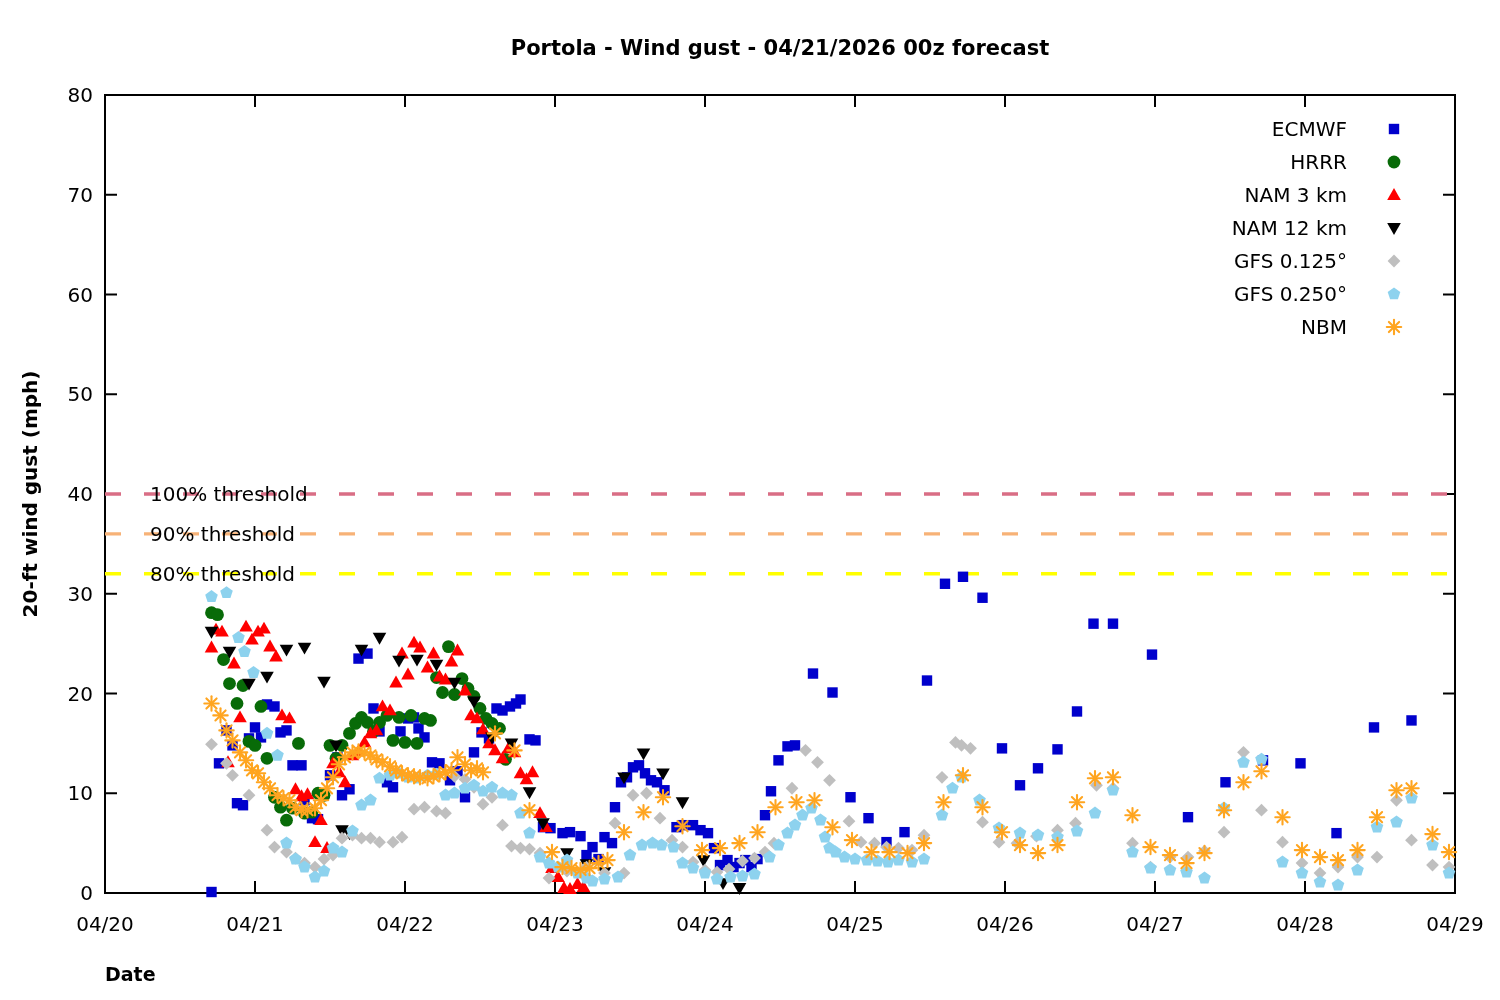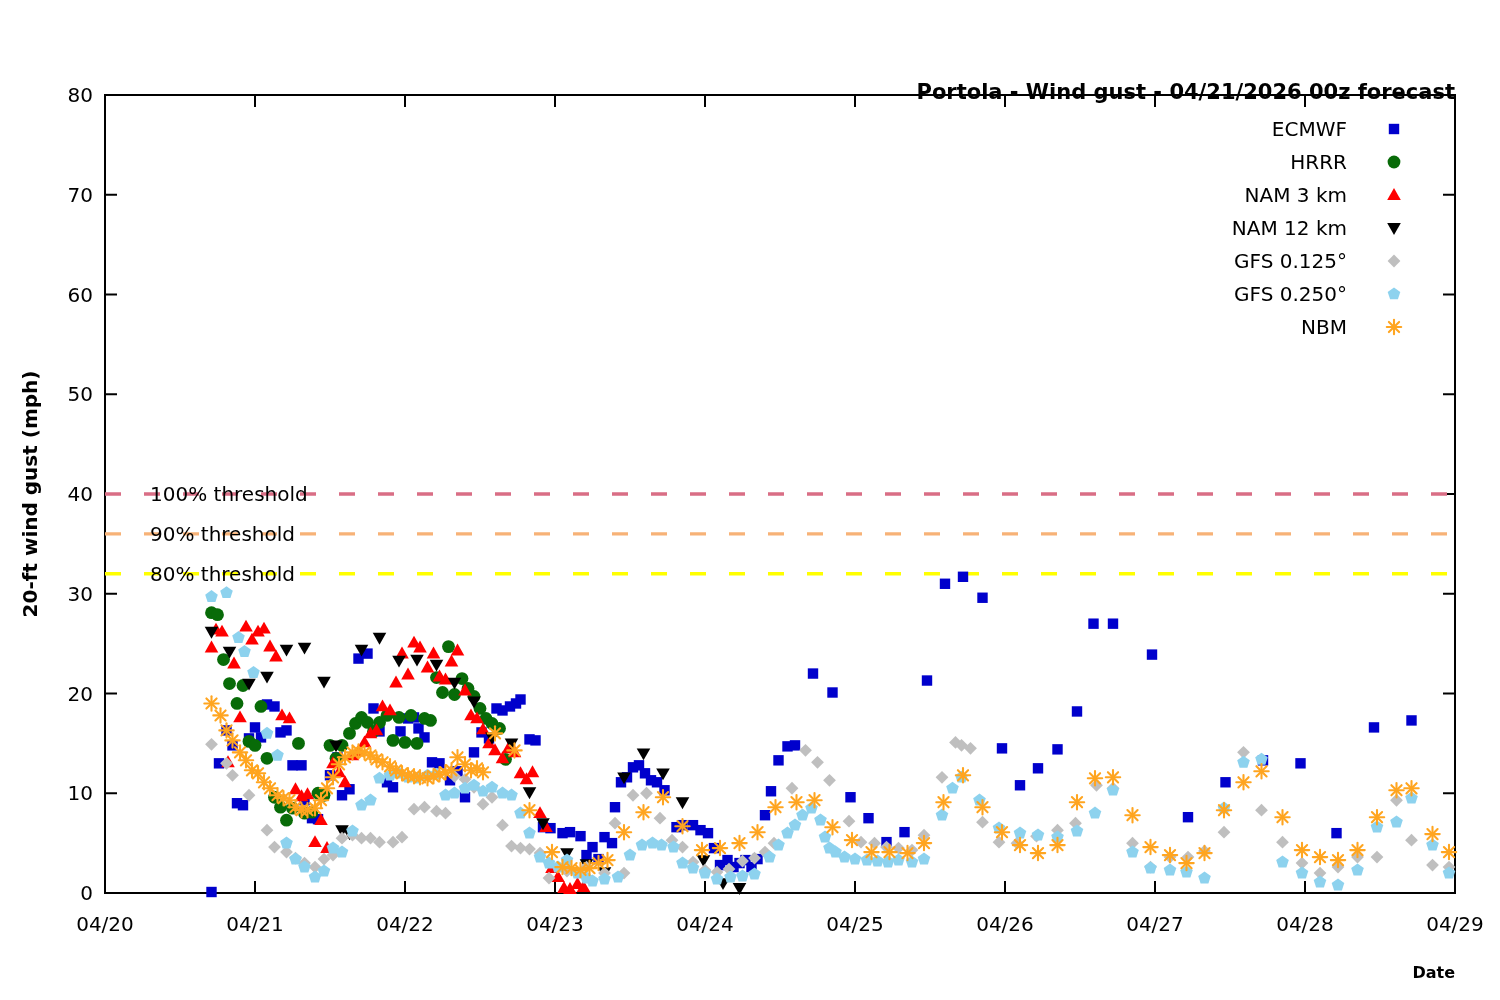--- a/index.html
+++ b/index.html
@@ -1,21 +1,21 @@
 <!DOCTYPE html>
 <html><head>
 <meta charset="utf-8">
 <style>
   html,body{margin:0;padding:0;background:#ffffff;}
   #canvas{position:relative;width:1500px;height:1000px;background:#ffffff;
           font-family:"DejaVu Sans",sans-serif;color:#000;overflow:hidden;}
-  .chart-title{position:absolute;top:36px;left:105px;width:1350px;text-align:right;
-               font-size:21px;font-weight:bold;white-space:nowrap;margin-top:44px;}
-  .x-label{position:absolute;top:963px;left:105px;width:1350px;text-align:right;
-           font-size:16px;font-weight:bold;}
+  .chart-title{position:absolute;top:36px;left:105px;width:1350px;text-align:center;
+               font-size:21px;font-weight:bold;white-space:nowrap;}
+  .x-label{position:absolute;top:963px;left:105px;width:1350px;text-align:left;
+           font-size:19px;font-weight:bold;}
   .y-label{position:absolute;top:494px;left:30px;transform:translate(-50%,-50%) rotate(-90deg);
            font-size:20px;font-weight:bold;white-space:nowrap;}
   svg text{font-family:"DejaVu Sans",sans-serif;}
 </style>
 </head>
 <body>
 
 <div id="canvas">
   <div class="chart-title">Portola - Wind gust - 04/21/2026 00z forecast</div>
   <div class="y-label">20-ft wind gust (mph)</div>

